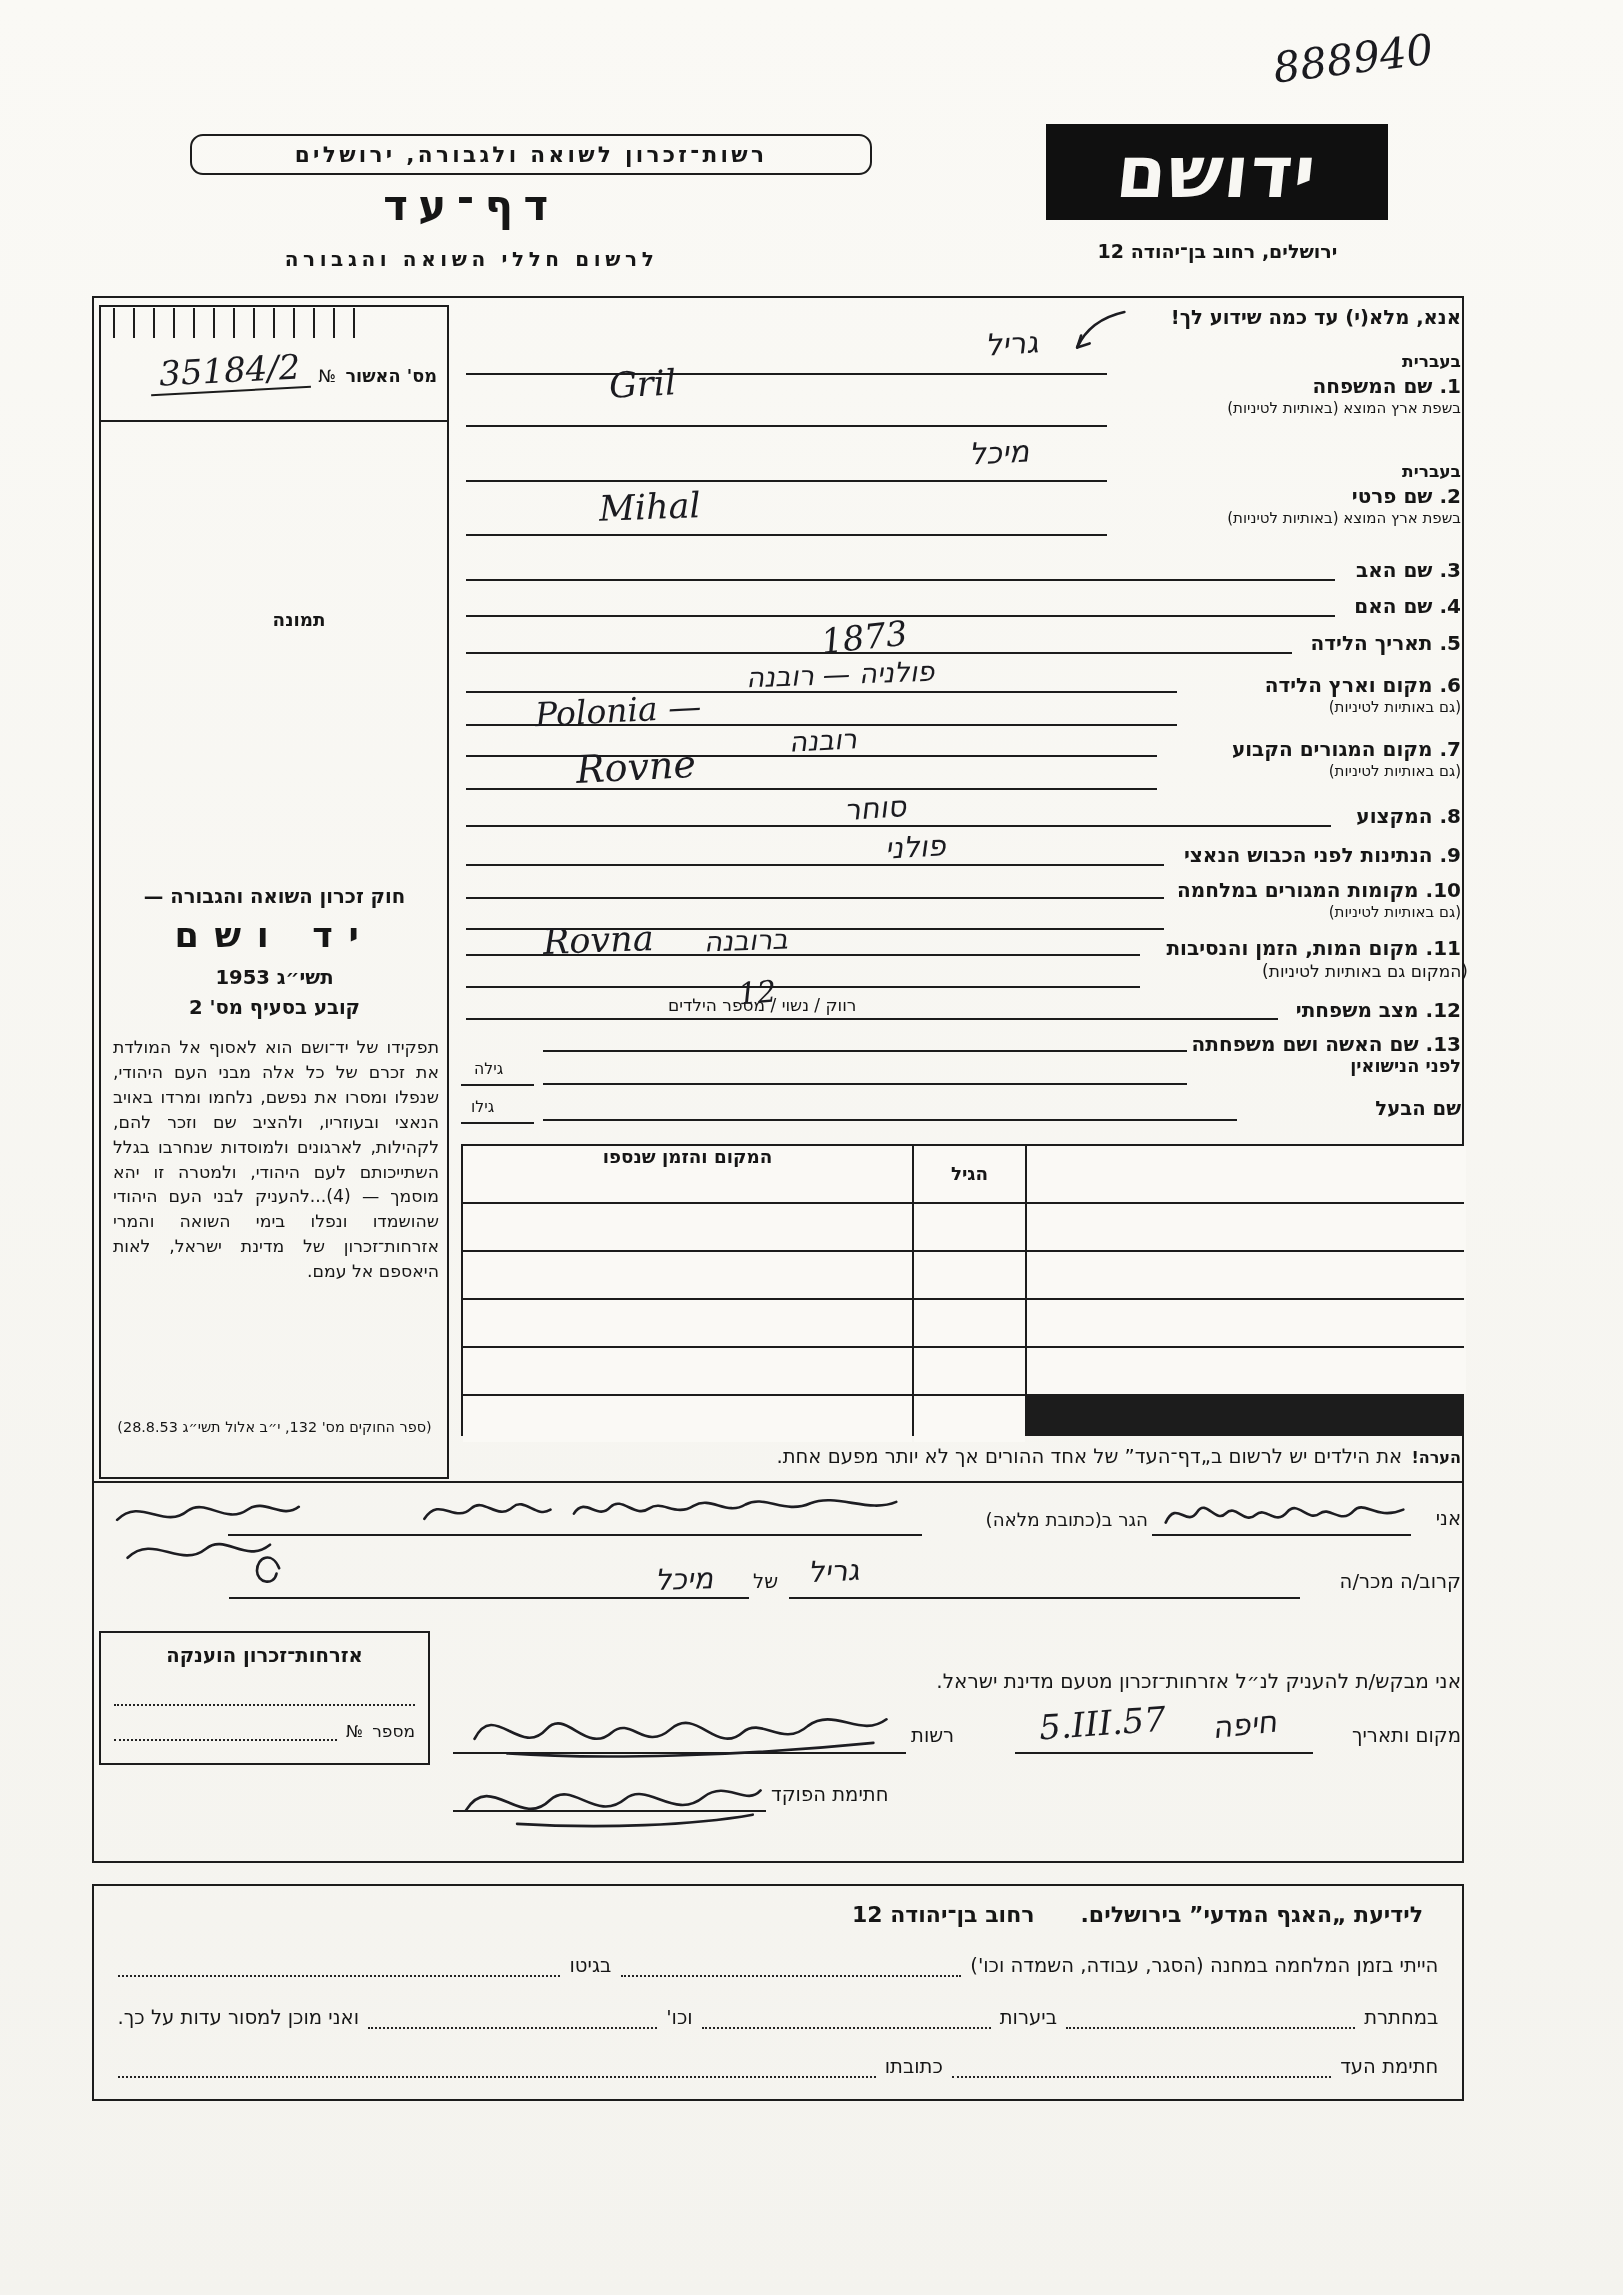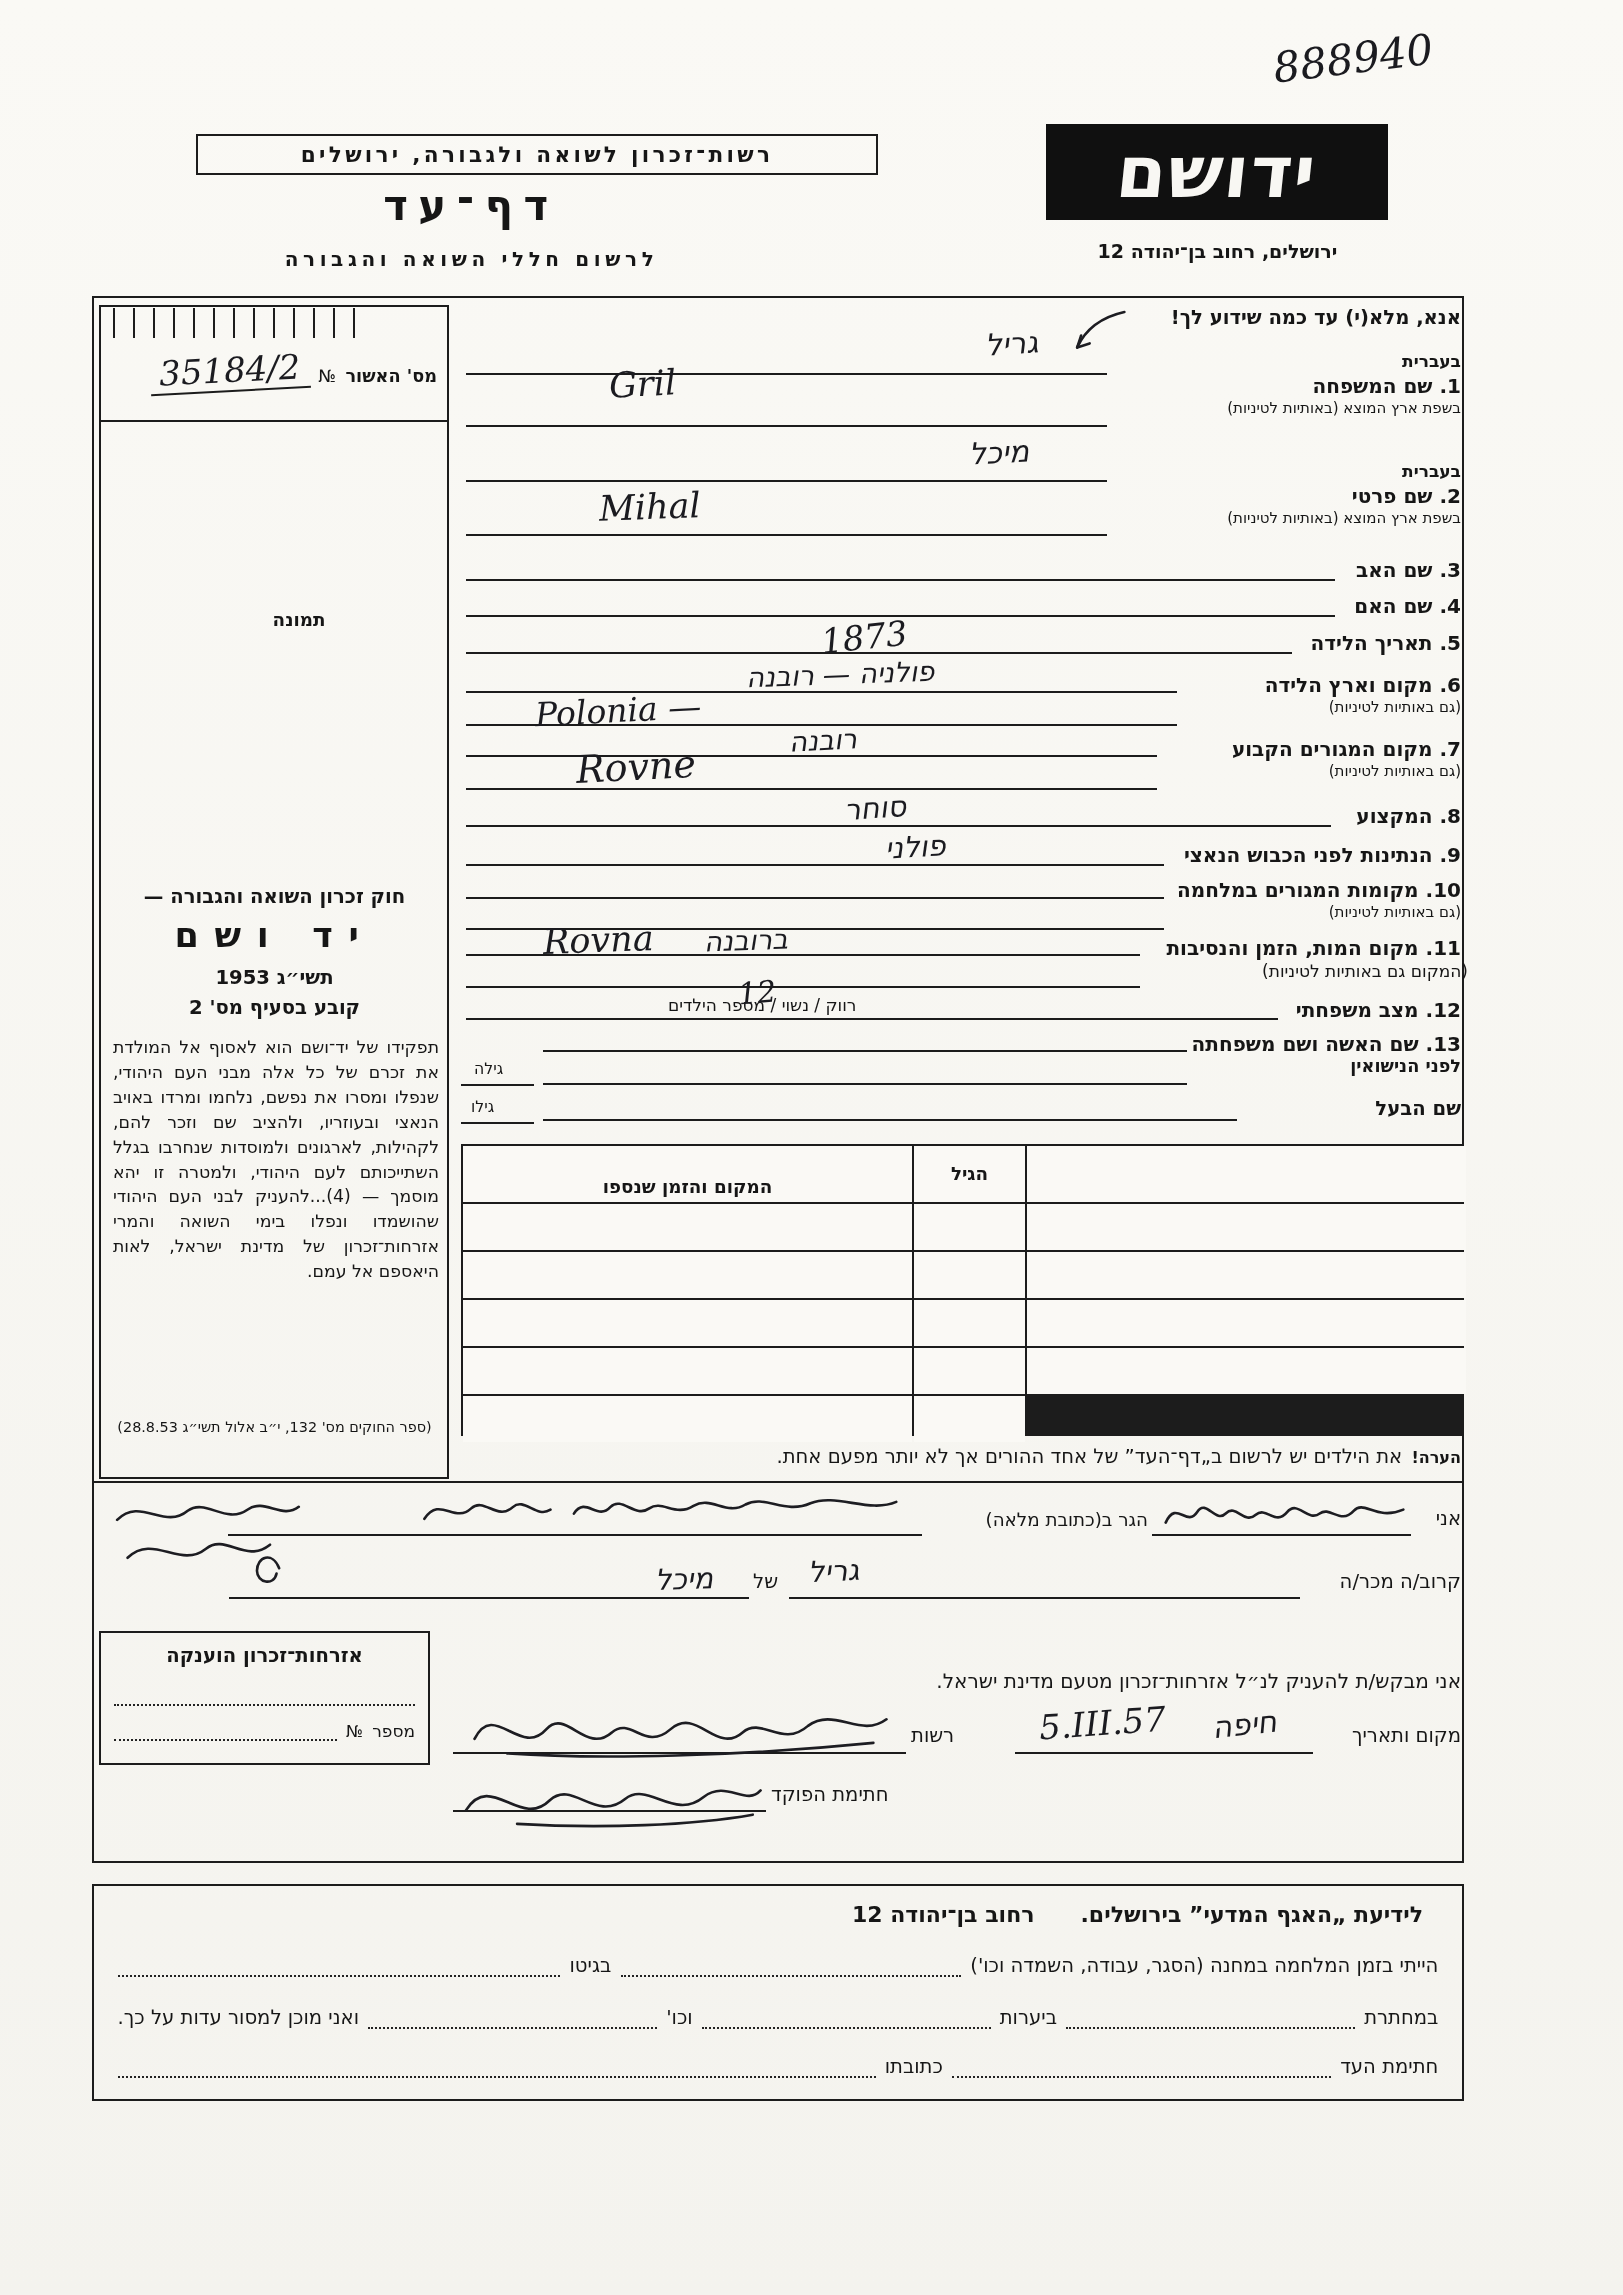--- a/index.html
+++ b/index.html
@@ -22,21 +22,21 @@
   .flexrow { display:flex; direction:rtl; align-items:flex-end; gap:9.2px; }
   svg path { fill:none; stroke:#1d1d22; stroke-width:4; stroke-linecap:round; }
 </style>
 </head>
 <body>
 
 <div class="page">
 
   <div class="abs hwl" style="left:1273px; top:34px; font-size:42px; transform:rotate(-7deg);">888940</div>
 
-  <div class="abs box" style="left:196px; top:134px; width:682px; height:41px; display:flex; align-items:center; justify-content:center;">
+  <div class="abs box" style="left:190px; top:134px; width:682px; height:41px; display:flex; align-items:center; justify-content:center;border-radius:13px;">
     <span class="lbl" style="font-size:21.6px; letter-spacing:3.3px;">רשות־זכרון לשואה ולגבורה, ירושלים</span>
   </div>
   <div class="abs lbl center" style="left:340px; top:181px; width:262px; font-size:42px; letter-spacing:10.5px;">דף־עד</div>
   <div class="abs lbl center" style="left:216px; top:247px; width:511px; font-size:20px; letter-spacing:4.6px;">לרשום חללי השואה והגבורה</div>
 
   <div class="abs" style="left:1046px; top:124px; width:342px; height:96px; background:#101010; display:flex; align-items:center; justify-content:center;">
     <span style="color:#f8f7f3; font-size:72px; font-weight:bold; transform:skewX(-6deg); letter-spacing:1.3px; direction:rtl;">ידושם</span>
   </div>
   <div class="abs lbl center" style="left:1008px; top:240px; width:419px; font-size:19px;">ירושלים, רחוב בן־יהודה 12</div>
 
@@ -159,21 +159,21 @@
   <div class="abs cap" style="left:474px; top:1059px; font-size:15.7px;">גילה</div>
   <div class="rule" style="left:461px; top:1084px; width:73px;"></div>
 
   <div class="abs lbl" style="right:162px; top:1097px; font-size:19.6px;">שם הבעל</div>
   <div class="rule" style="left:543px; top:1119px; width:694px;"></div>
 
   <div class="abs cap" style="left:471px; top:1097px; font-size:15.7px;">גילו</div>
   <div class="rule" style="left:461px; top:1122px; width:73px;"></div>
 
   <div class="abs childtable" style="left:461px; top:1144px; width:1003px; height:292px;">
-    <div class="cell center" style="padding-top:30px;"><span class="lbl" style="font-size:18.3px;">המקום והזמן שנספו</span></div>
+    <div class="cell center" style="padding-top:0;"><span class="lbl" style="font-size:18.3px;">המקום והזמן שנספו</span></div>
     <div class="cell center" style="padding-top:17px;"><span class="lbl" style="font-size:18.3px;">הגיל</span></div>
     <div class="cell"></div>
       <div class="cell"></div>
       <div class="cell"></div>
     <div class="cell"></div>
       <div class="cell"></div>
       <div class="cell"></div>
     <div class="cell"></div>
       <div class="cell"></div>
       <div class="cell"></div>

